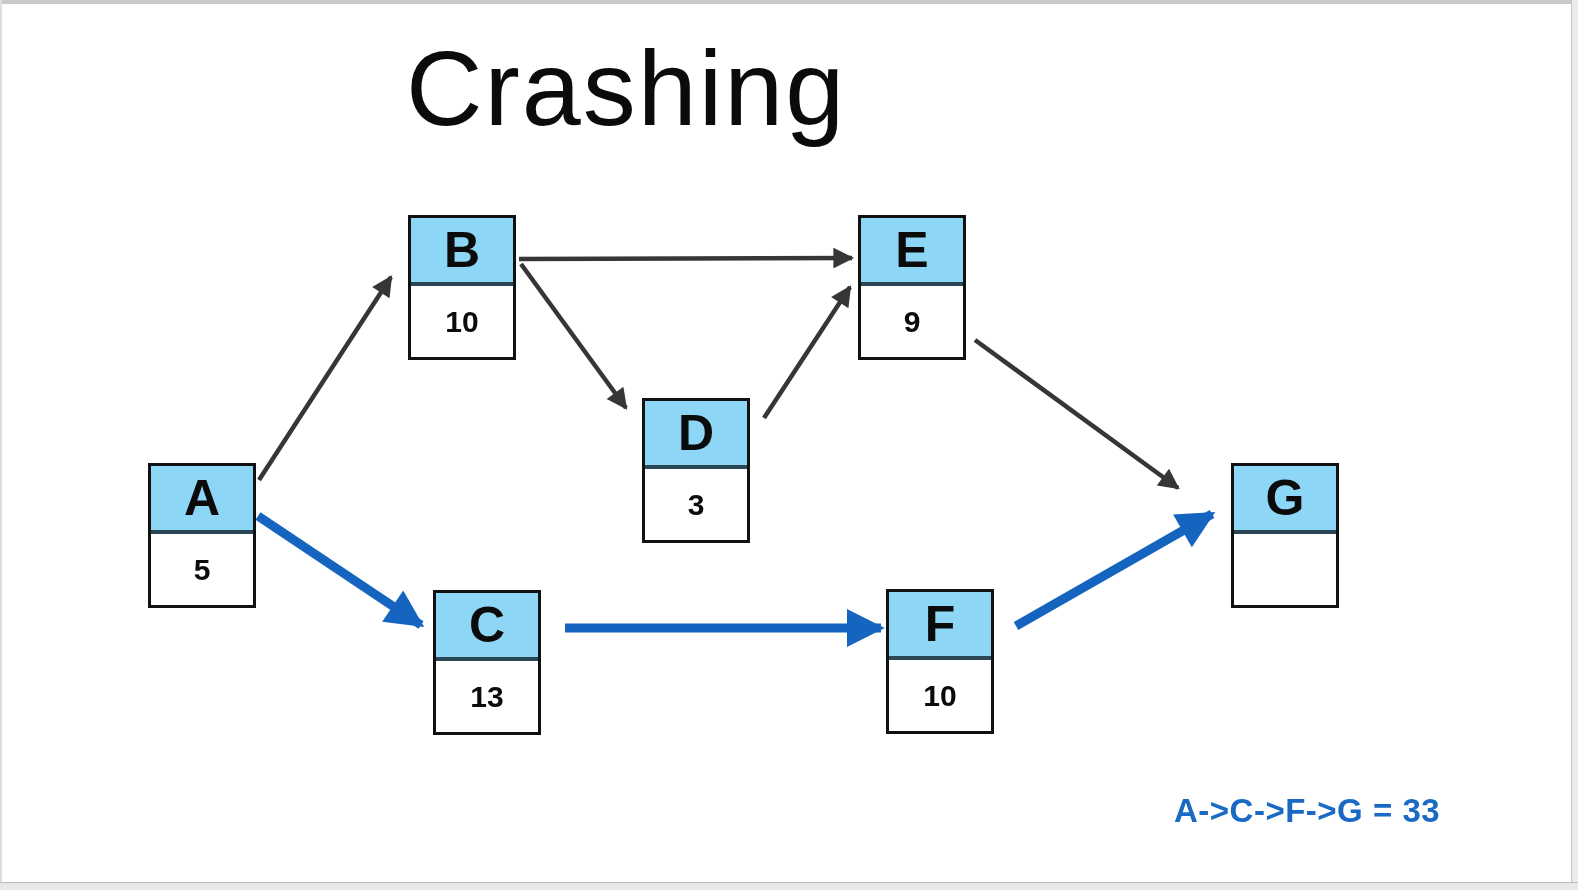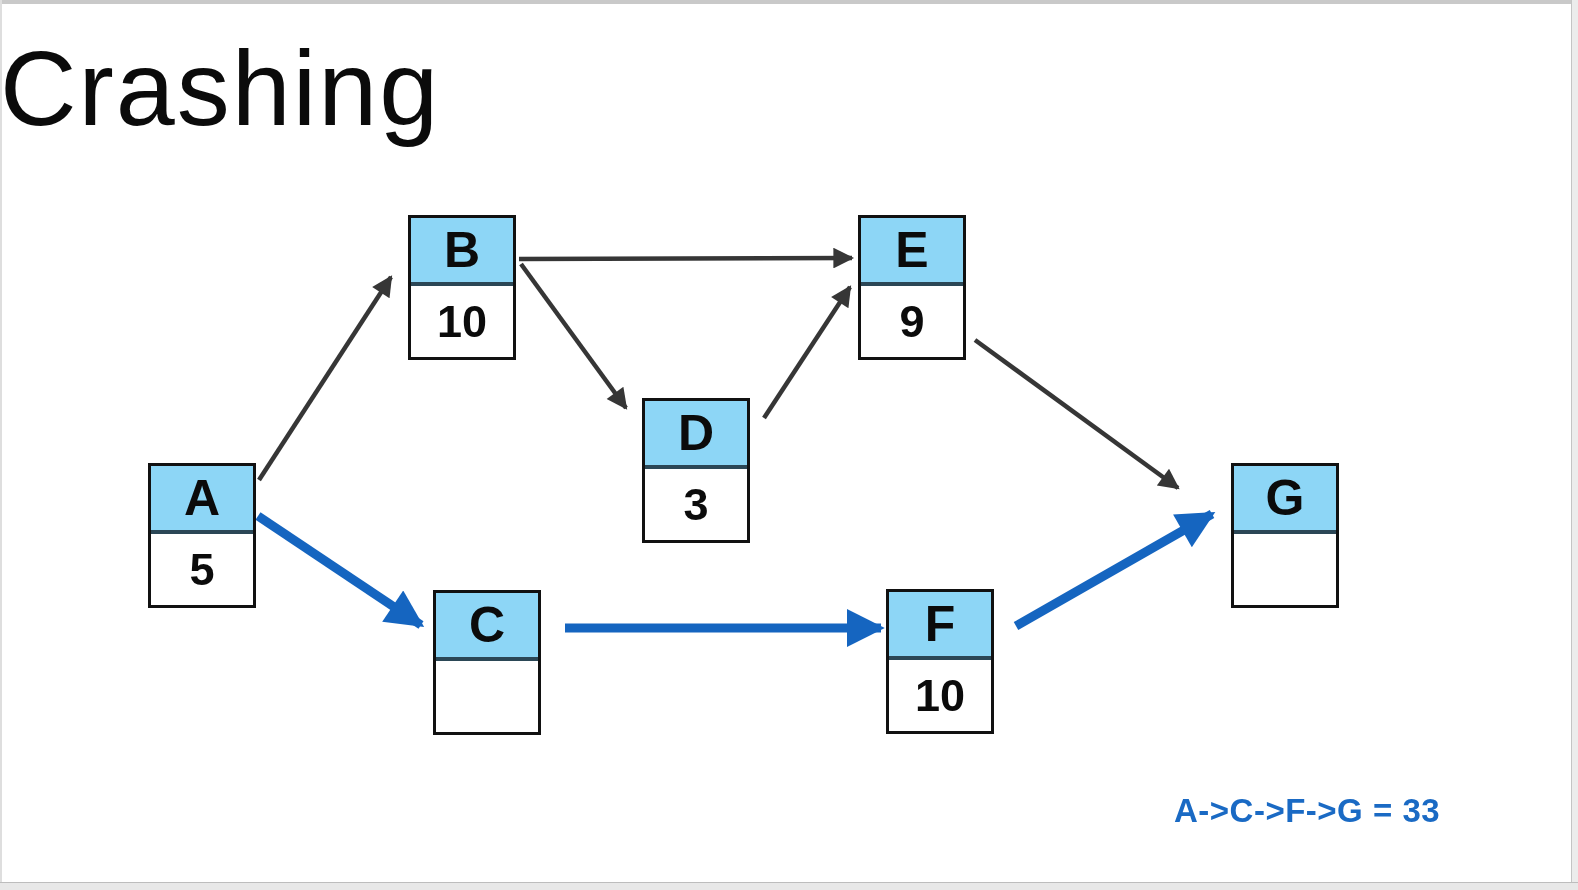--- a/index.html
+++ b/index.html
@@ -21,21 +21,21 @@
   .frame-top    { position: absolute; left: 0; top: 0; width: 1578px; height: 4px; background: #c9c9c9; }
   .frame-left   { position: absolute; left: 0; top: 0; width: 2px; height: 890px; background: #dedede; }
   .frame-right  { position: absolute; right: 0; top: 0; width: 6px; height: 890px; background: #ececec; border-left: 1px solid #c4c4c4; }
   .frame-bottom { position: absolute; left: 0; bottom: 0; width: 1578px; height: 7px; background: #e8e8e8; border-top: 1px solid #bdbdbd; }
 
   .slide-title {
     position: absolute;
     left: 0;
     top: 28px;
     width: 1252px;
-    text-align: left;
+    text-align: center;
     font-size: 106px;
     font-weight: 300;
     letter-spacing: 2px;
     color: #0b0b0b;
   }
 
   .edges-layer {
     position: absolute;
     left: 0; top: 0;
     width: 1578px; height: 890px;
@@ -65,21 +65,21 @@
     font-size: 50px;
     color: #0b0b0b;
   }
   .node-body {
     flex: 1;
     background: #ffffff;
     display: flex;
     align-items: center;
     justify-content: center;
     font-weight: bold;
-    font-size: 45px;
+    font-size: 30px;
     color: #0b0b0b;
   }
 
   .path-annotation {
     position: absolute;
     left: 1174px;
     top: 792px;
     width: 420px;
     font-size: 33px;
     font-weight: bold;
@@ -117,20 +117,21 @@
       <div class="node" style="left: 148px; top: 463px;">
     <div class="node-header">A</div>
     <div class="node-body">5</div>
   </div>
       <div class="node" style="left: 408px; top: 215px;">
     <div class="node-header">B</div>
     <div class="node-body">10</div>
   </div>
       <div class="node" style="left: 433px; top: 590px;">
     <div class="node-header">C</div>
+    <div class="node-body">13</div>
   </div>
       <div class="node" style="left: 642px; top: 398px;">
     <div class="node-header">D</div>
     <div class="node-body">3</div>
   </div>
       <div class="node" style="left: 858px; top: 215px;">
     <div class="node-header">E</div>
     <div class="node-body">9</div>
   </div>
       <div class="node" style="left: 886px; top: 589px;">

